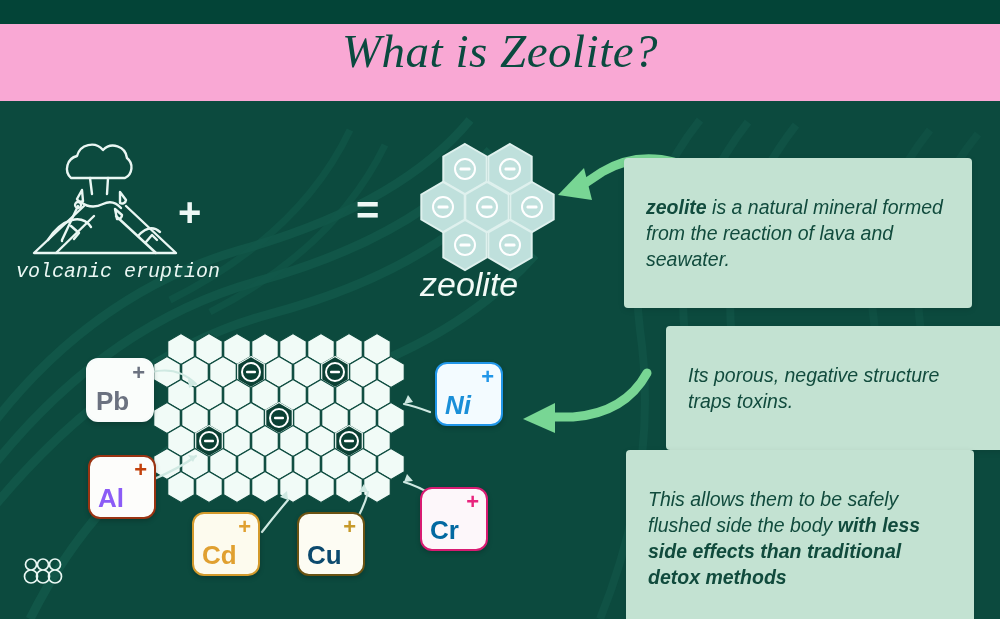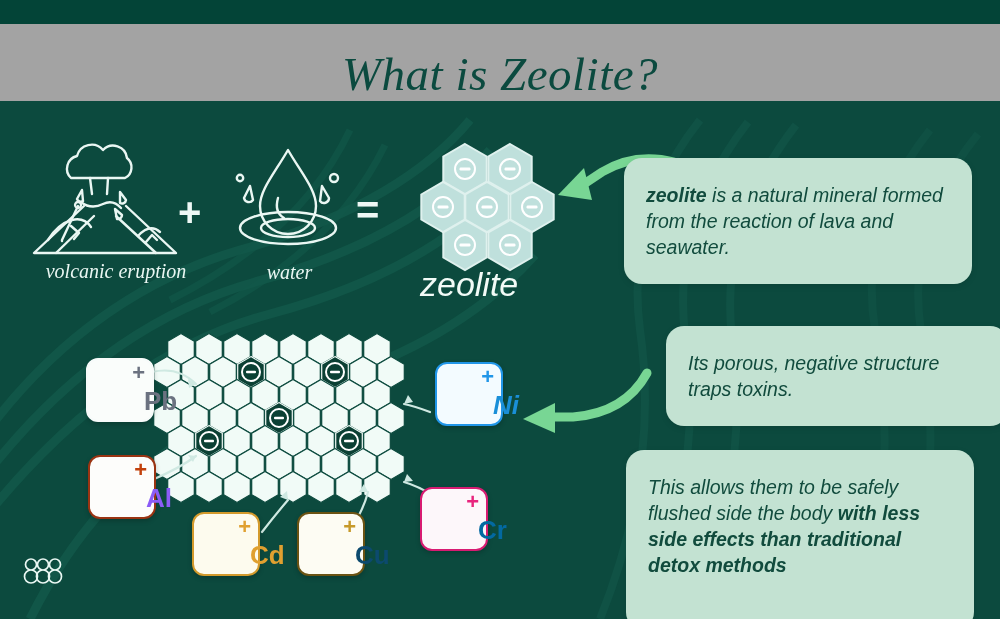--- a/index.html
+++ b/index.html
@@ -18,37 +18,37 @@
   
   .bg-decor { position: absolute; inset: 0; overflow: hidden; pointer-events: none; }
 
   
   .top-strip {
     position: absolute; left: 0; top: 0; width: 1000px; height: 24px;
     background: #034437;
   }
   .header-band {
     position: absolute; left: 0; top: 24px; width: 1000px; height: 77px;
-    background: #a3a3a3;
-    display: flex; align-items: flex-end; justify-content: center;
+    background: #f9a8d4;
+    display: flex; align-items: flex-start; justify-content: center;
   }
   .header-title {
     font-family: "Liberation Serif", serif;
     font-style: italic;
     font-size: 47px;
     letter-spacing: 0.5px;
     color: #0b4a3f;
     white-space: nowrap;
   }
 
   
   .eq-row { position: absolute; left: 0; top: 120px; width: 600px; height: 190px; }
   .eq-item { position: absolute; text-align: center; }
   .eq-caption {
-    font-family: Liberation Serif, serif;
+    font-family: Liberation Mono, monospace;
     font-style: italic;
     color: #eaf7f3;
     font-size: 20px;
     white-space: nowrap;
   }
   .eq-op {
     position: absolute;
     color: #eef8f5;
     font-size: 40px;
     font-weight: bold;
@@ -60,22 +60,22 @@
     font-style: italic;
     color: #f2fbf7;
     font-size: 34px;
     white-space: nowrap;
   }
 
   
   .callout {
     position: absolute;
     background: #c3e2d2;
-    border-radius: 18px;
-    padding: 24px 22px;
+    border-radius: 4px;
+    padding: 36px 22px;
     color: #114b3d;
     font-size: 19.5px;
     font-style: italic;
     line-height: 1.34;
     box-shadow: 0 2px 6px rgba(0,0,0,0.10);
   }
   .callout b { font-weight: bold; font-style: italic; }
   #callout-1 { left: 624px; top: 158px; width: 348px; }
   #callout-2 { left: 630px; top: 326px; width: 342px; margin-left: 36px; }
   #callout-3 { left: 626px; top: 450px; width: 348px; height: 180px; }
@@ -86,21 +86,20 @@
     width: 68px; height: 64px;
     border-radius: 12px;
     background: #fafdfb;
     border: 2px solid #fafdfb;
     box-shadow: 0 2px 5px rgba(0,0,0,0.20);
   }
   .el-sym {
     position: absolute; left: 8px; bottom: 3px;
     font-size: 26px; font-weight: bold;
     font-family: "Liberation Sans", sans-serif;
-    margin-left: 48px;
   }
   .el-plus {
     position: absolute; right: 7px; top: 2px;
     font-size: 22px; font-weight: bold;
     line-height: 1;
     font-family: "Liberation Sans", sans-serif;
   }
 
   
   .logo { position: absolute; left: 20px; top: 553px; }
@@ -161,35 +160,20 @@
           <path d="M122 106 q12 -13 22 -4"></path>
           <path d="M55 96 l8 7 l-5 6"></path>
           <path d="M130 112 l6 -7 l5 5"></path>
         </g>
       </svg>
       <div class="eq-caption">volcanic eruption</div>
     </div>
 
     <div class="eq-op" style="left:178px; top:72px;">+</div>
 
-    <div class="eq-item" style="left:222px; top:16px; width:135px;">
-      <svg width="135" height="125" viewBox="0 0 135 125">
-        <g fill="none" stroke="#eaf7f3" stroke-width="2.4" stroke-linecap="round" stroke-linejoin="round">
-          <path d="M66 14 C 52 38 38 54 38 70 a28 28 0 0 0 56 0 C 94 54 80 38 66 14 z"></path>
-          <path d="M56 62 q-4 14 6 20"></path>
-          <ellipse cx="66" cy="92" rx="48" ry="16"></ellipse>
-          <ellipse cx="66" cy="92" rx="27" ry="9"></ellipse>
-          <path d="M28 50 l-6 12 a5 5 0 0 0 9 2 z"></path>
-          <path d="M100 50 l7 12 a5 5 0 0 1 -9 3 z"></path>
-          <circle cx="18" cy="42" r="3.2"></circle>
-          <circle cx="112" cy="42" r="4"></circle>
-        </g>
-      </svg>
-      <div class="eq-caption">water</div>
-    </div>
 
     <div class="eq-op" style="left:356px; top:70px;">=</div>
   </div>
 
   <svg style="position:absolute; left:418px; top:140px;" width="140" height="135" viewBox="0 0 140 135">
     <defs>
       <g id="zhex">
         <polygon points="0,-25 21.7,-12.5 21.7,12.5 0,25 -21.7,12.5 -21.7,-12.5" fill="#bfe0dc" stroke="#dff1ee" stroke-width="2"></polygon>
         <circle cx="0" cy="0" r="10" fill="none" stroke="#ffffff" stroke-width="2"></circle>
         <rect x="-5.5" y="-1.4" width="11" height="2.8" rx="1.2" fill="#ffffff"></rect>

